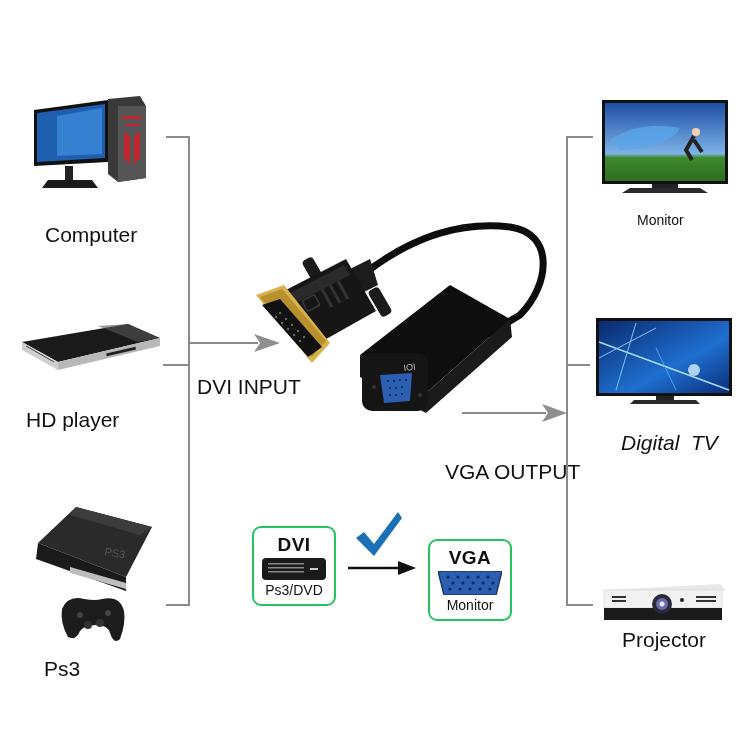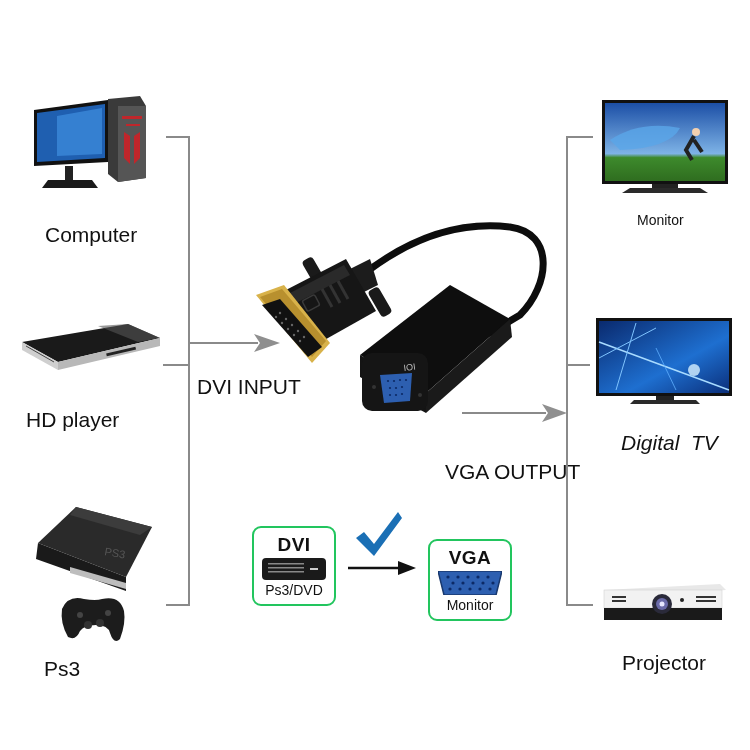--- a/index.html
+++ b/index.html
@@ -137,21 +137,21 @@
     <circle cx="62" cy="24" r="10" fill="#2a2a3a"></circle>
     <circle cx="62" cy="24" r="6" fill="#6a6aa8"></circle>
     <circle cx="62" cy="24" r="2.5" fill="#e8e8ff"></circle>
     <rect x="12" y="16" width="14" height="2" fill="#333"></rect>
     <rect x="12" y="20" width="14" height="2" fill="#333"></rect>
     <rect x="96" y="16" width="20" height="2" fill="#333"></rect>
     <rect x="96" y="20" width="20" height="2" fill="#333"></rect>
     <circle cx="82" cy="20" r="2" fill="#222"></circle>
   </svg>
 </div>
-<div class="label" style="left:622px; top:642px;">Projector</div>
+<div class="label" style="left:622px; top:619px;">Projector</div>
 
 <div class="abs" style="left:250px; top:215px;">
   <svg width="320" height="210" viewBox="0 0 320 210">
 
     <path d="M110,62 C150,30 200,5 260,12 C305,18 300,70 270,100 L240,118" stroke="#0d0d0d" stroke-width="7" fill="none" stroke-linecap="round"></path>
 
     <rect x="58" y="42" width="12" height="30" rx="4" fill="#1a1a1a" transform="rotate(-30 64 57)"></rect>
     <rect x="124" y="72" width="12" height="30" rx="4" fill="#1a1a1a" transform="rotate(-30 130 87)"></rect>
 
     <polygon points="96,56 120,44 128,70 104,82" fill="#1c1c1c"></polygon>

